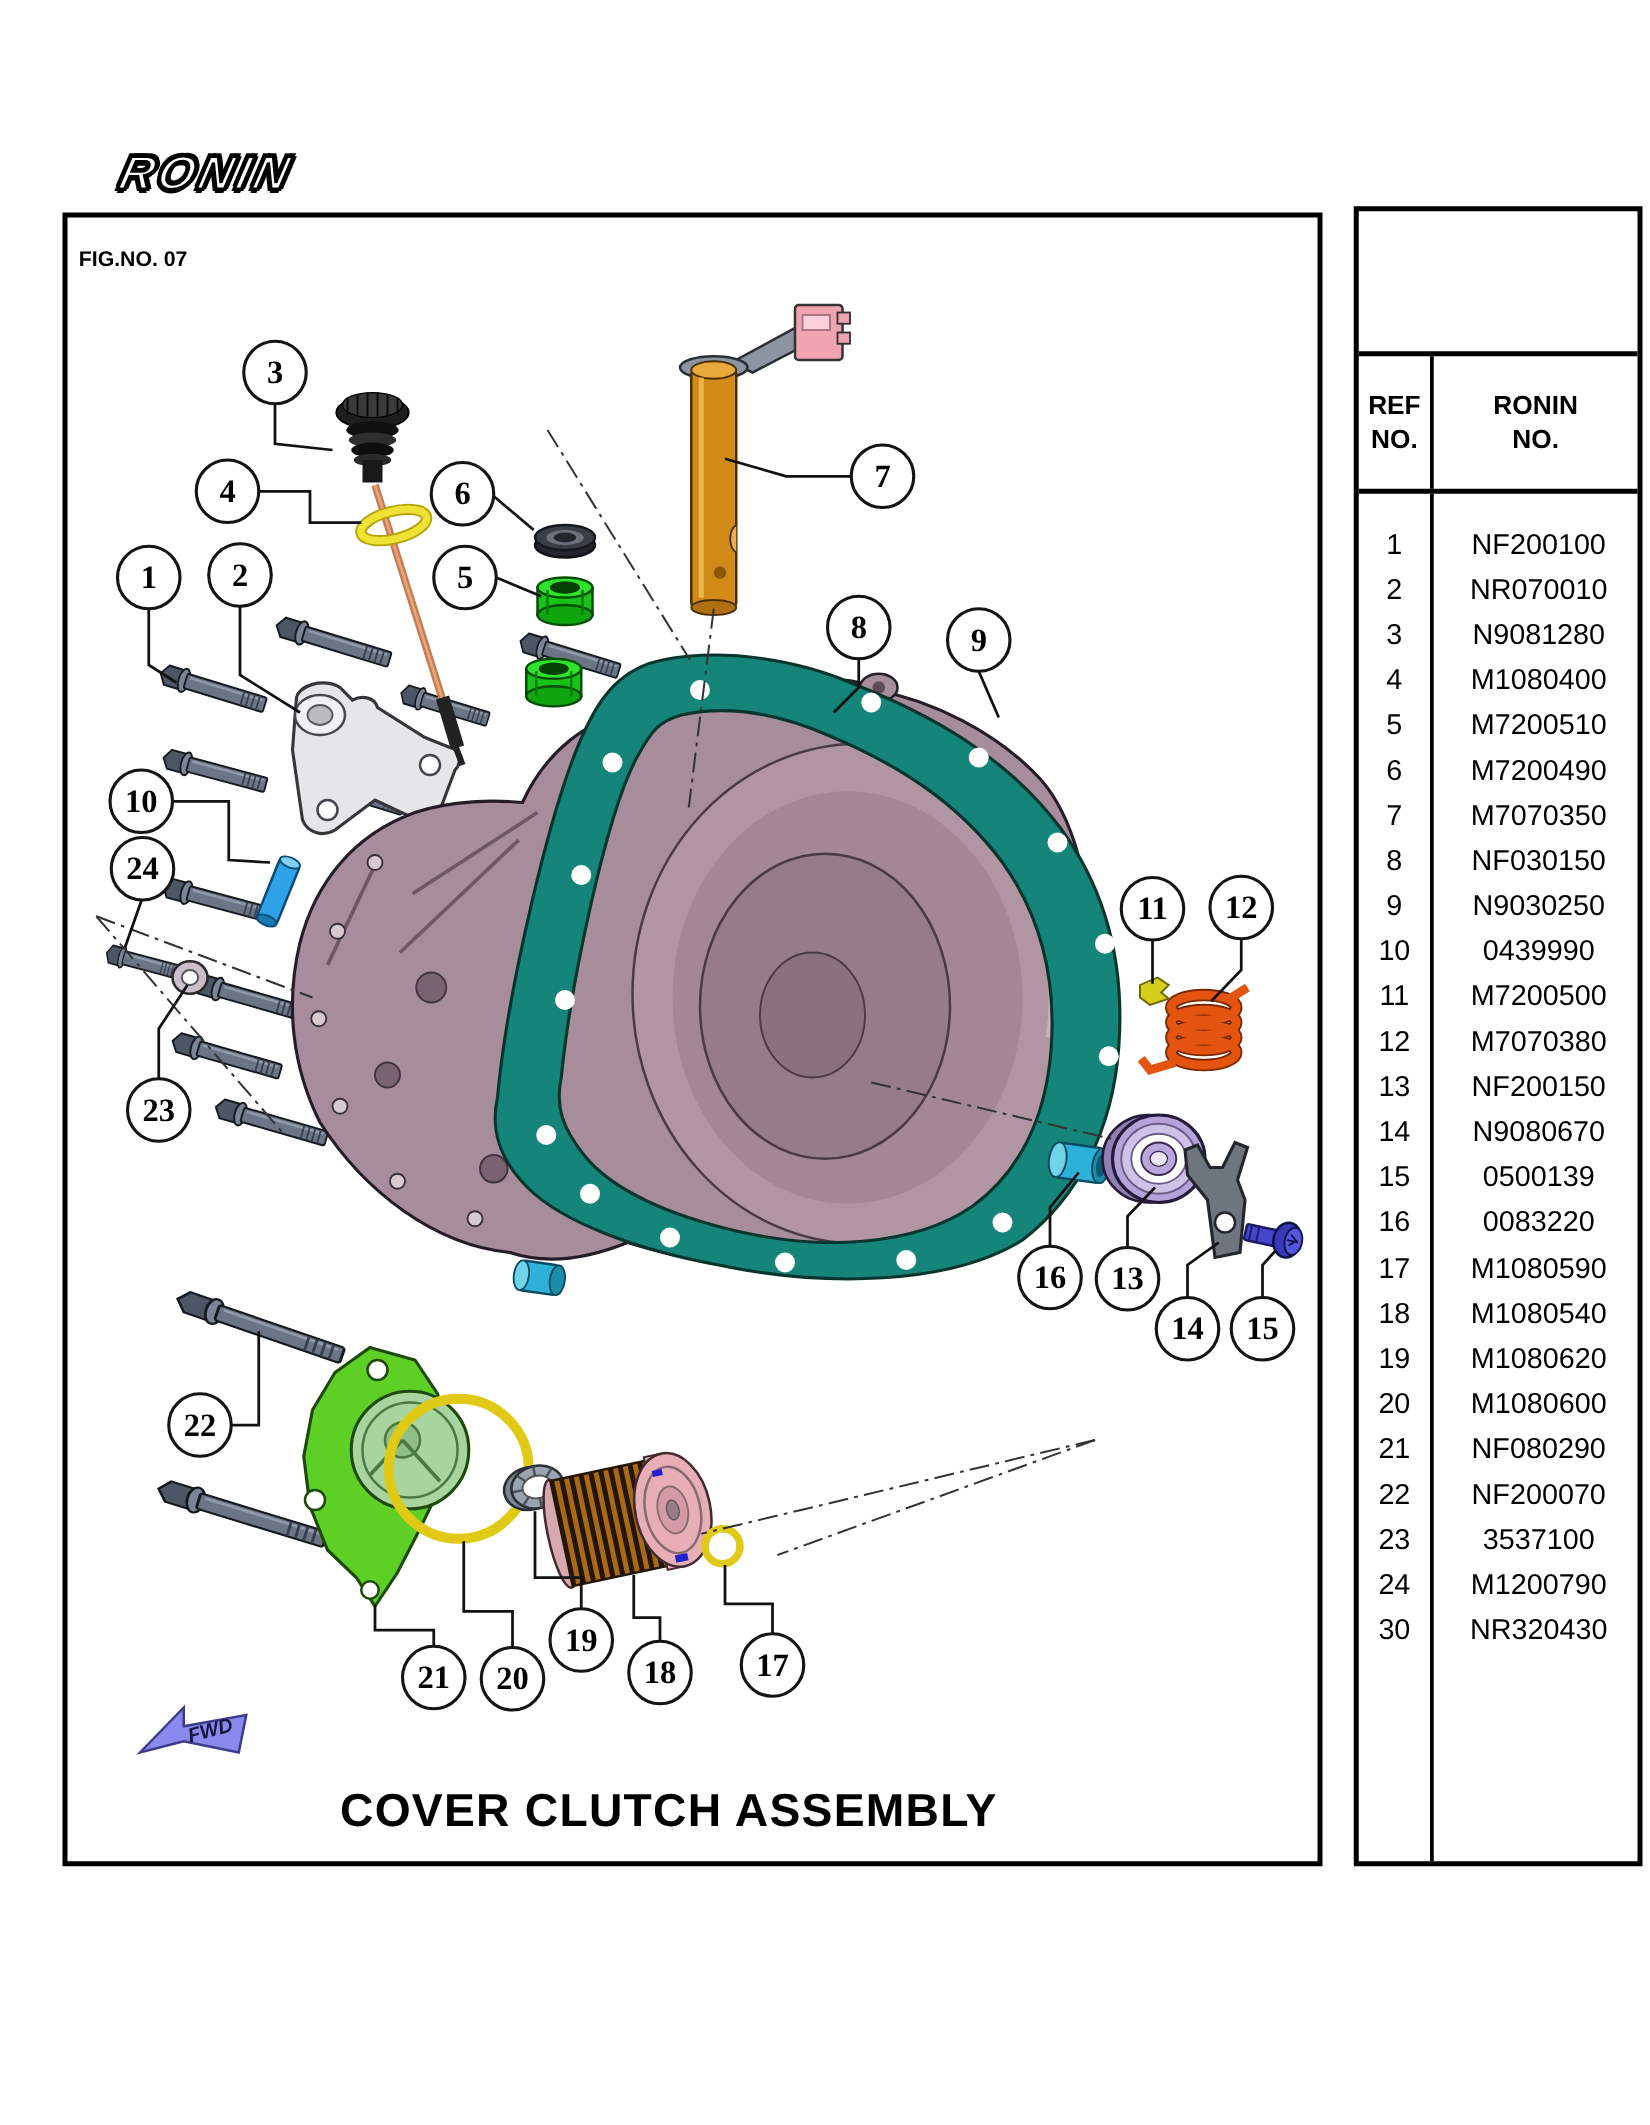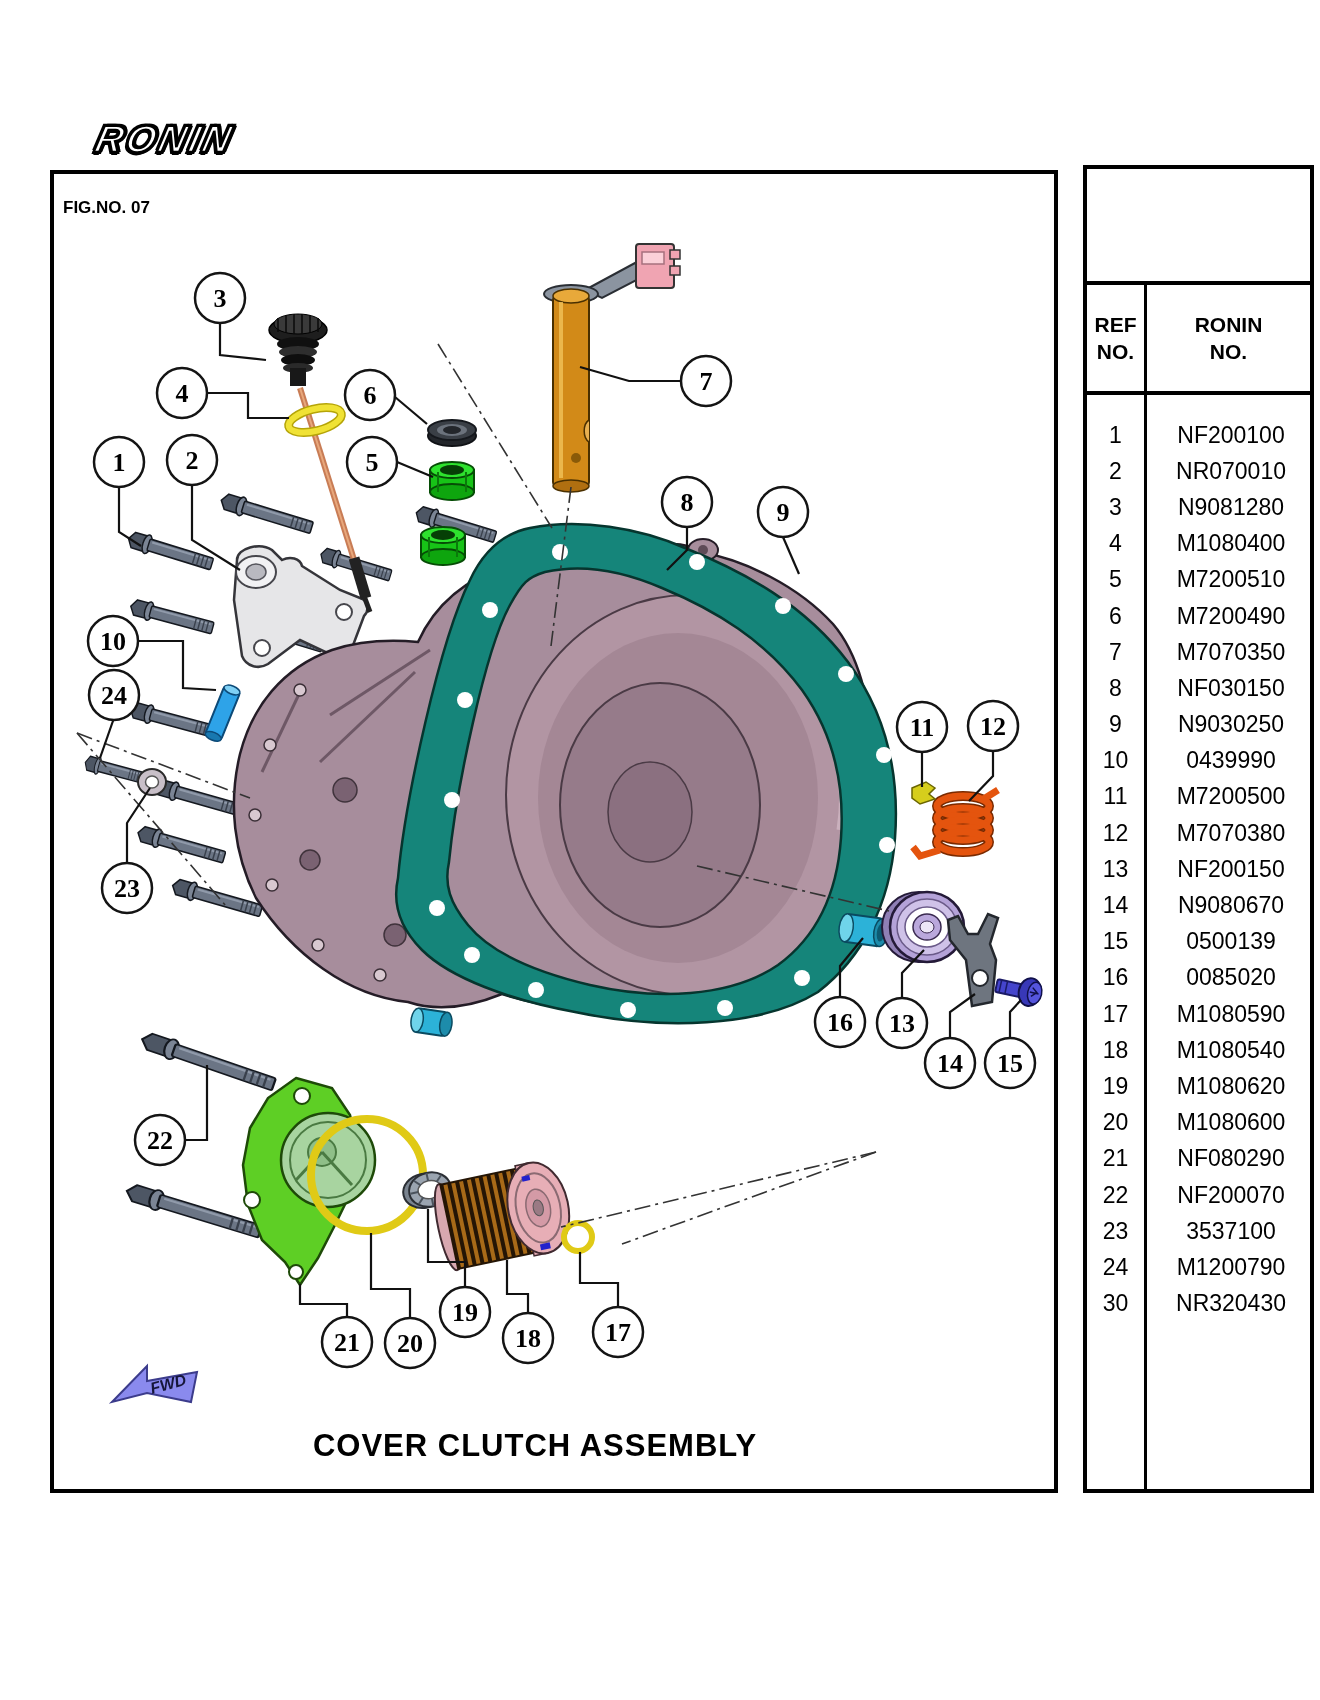--- a/index.html
+++ b/index.html
@@ -7,21 +7,21 @@
         font-family:"Liberation Sans",sans-serif;color:#000;}
   .main-frame{position:absolute;left:50px;top:170px;width:1008px;height:1323px;
         border:4px solid #000;box-sizing:border-box;z-index:1;}
   .logo{position:absolute;left:84px;top:116px;padding:2px 12px;background:#fff;z-index:3;
         font-style:italic;font-weight:bold;font-size:38px;letter-spacing:3px;
         transform:skewX(-13deg);color:#fff;
         -webkit-text-stroke:2.5px #000;
         text-shadow:2px 2px 0 #000,-2px -2px 0 #000,2px -2px 0 #000,-2px 2px 0 #000,3px 0 0 #000,0 3px 0 #000;}
   .fig-label{position:absolute;left:63px;top:198px;font-size:17px;font-weight:bold;z-index:2;}
   .diagram-title{position:absolute;left:60px;top:1428px;width:950px;text-align:center;
-        font-size:31px;font-weight:bold;letter-spacing:1px;z-index:2;}
+        font-size:37px;font-weight:bold;letter-spacing:1px;z-index:2;}
   .parts-table{position:absolute;left:1083px;top:165px;width:231px;height:1328px;
         border:4px solid #000;box-sizing:border-box;display:flex;flex-direction:column;z-index:2;background:#fff;}
   .pt-top{height:112px;border-bottom:4px solid #000;}
   .pt-header{height:106px;border-bottom:4px solid #000;display:flex;}
   .pt-header .hcell{display:flex;flex-direction:column;justify-content:center;align-items:center;
         font-weight:bold;font-size:21px;line-height:27px;}
   .hcell.ref{width:57px;border-right:3px solid #000;box-sizing:content-box;}
   .hcell.part{flex:1;}
   .pt-body{flex:1;position:relative;padding-top:22px;}
   .pt-divider{position:absolute;left:57px;top:0;bottom:0;width:3px;background:#000;}
@@ -117,21 +117,21 @@
         <div class="trow">
           <div class="tcell ref">14</div>
           <div class="tcell part">N9080670</div>
         </div>
         <div class="trow">
           <div class="tcell ref">15</div>
           <div class="tcell part">0500139</div>
         </div>
         <div class="trow">
           <div class="tcell ref">16</div>
-          <div class="tcell part">0085020</div>
+          <div class="tcell part">0083220</div>
         </div>
         <div class="trow">
           <div class="tcell ref">17</div>
           <div class="tcell part">M1080590</div>
         </div>
         <div class="trow">
           <div class="tcell ref">18</div>
           <div class="tcell part">M1080540</div>
         </div>
         <div class="trow">

